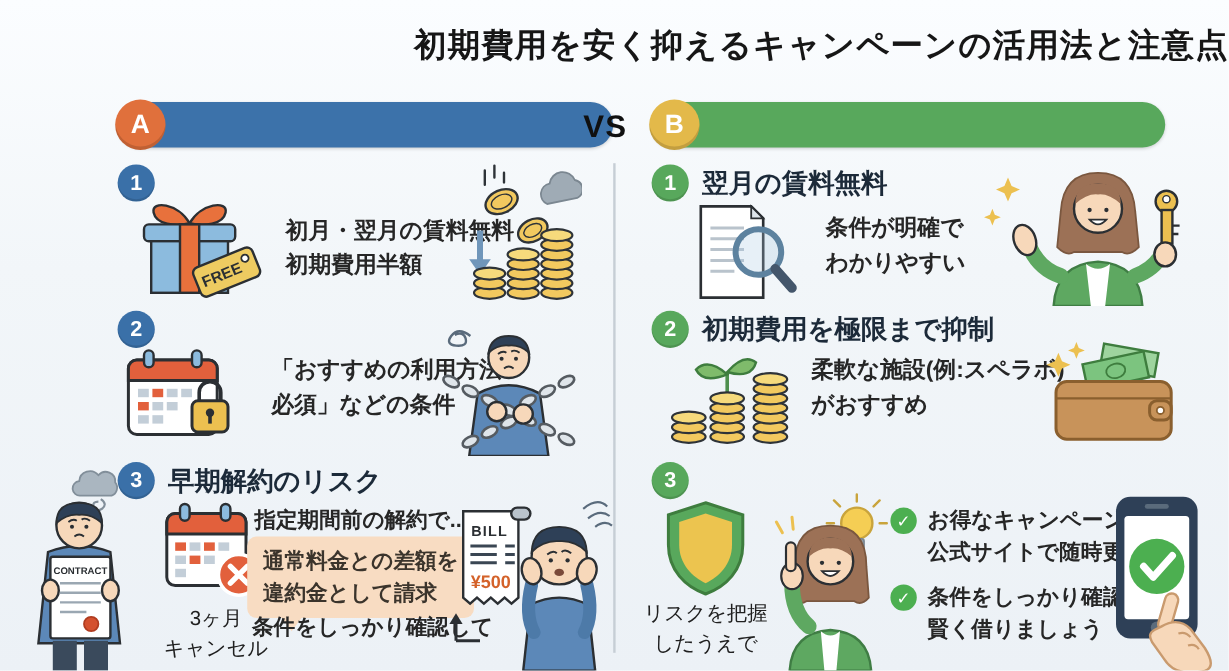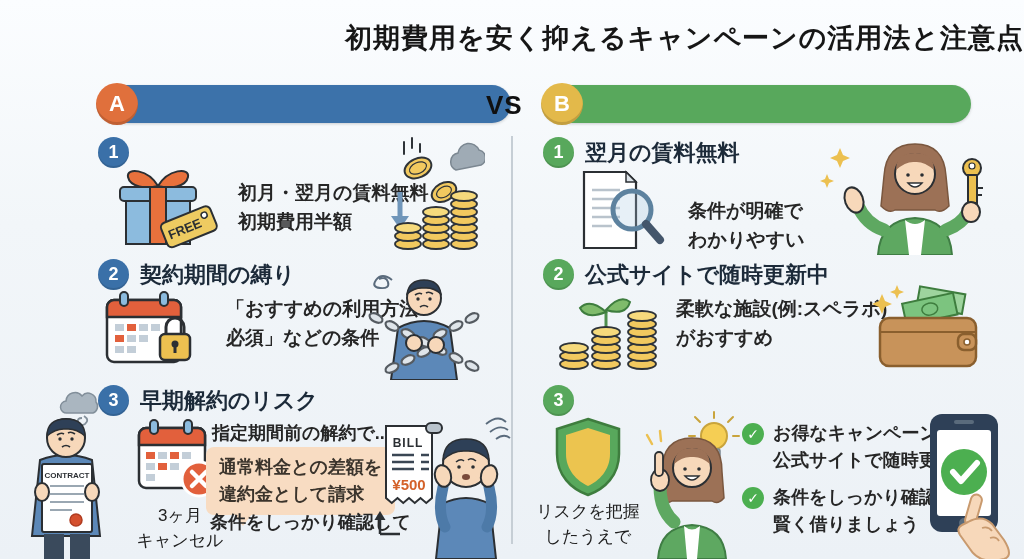--- a/index.html
+++ b/index.html
@@ -104,21 +104,20 @@
           <ellipse cx="86" cy="84" rx="13" ry="5" fill="#f2c95f"></ellipse>
           <ellipse cx="86" cy="76" rx="13" ry="5" fill="#f2c95f"></ellipse>
           <ellipse cx="86" cy="68" rx="13" ry="5" fill="#f2c95f"></ellipse>
           <ellipse cx="86" cy="60" rx="13" ry="5" fill="#f6da7c"></ellipse>
       </g>
     </svg>
   </div>
 
   <div class="abs heading" style="left:98px;top:259px">
     <span class="num num-blue">2</span>
-    <span>契約期間の縛り</span>
   </div>
 
   <div class="abs" style="left:104px;top:290px">
     <svg width="97" height="78" viewBox="0 0 97 78">
       <rect x="3" y="10" width="74" height="62" rx="7" fill="#fff" stroke="#2b2f33" stroke-width="2.5"></rect>
       <path d="M3,27 v-10 a7,7 0 0 1 7,-7 h60 a7,7 0 0 1 7,7 v10 Z" fill="#e2603c" stroke="#2b2f33" stroke-width="2.5"></path>
       <rect x="16" y="2" width="8" height="14" rx="4" fill="#8cbbde" stroke="#2b2f33" stroke-width="2"></rect>
       <rect x="56" y="2" width="8" height="14" rx="4" fill="#8cbbde" stroke="#2b2f33" stroke-width="2"></rect>
       <g>
         <rect x="11" y="34" width="9" height="7" fill="#c3ced8"></rect>
@@ -269,21 +268,21 @@
   <div class="abs" style="left:576px;top:166px">
     <svg width="94" height="88" viewBox="0 0 94 88">
       <path d="M8,6 h42 l10,10 v66 h-52 Z" fill="#fff" stroke="#2b2f33" stroke-width="2.2"></path>
       <path d="M50,6 v10 h10 Z" fill="#dde4ea" stroke="#2b2f33" stroke-width="1.5"></path>
       <path d="M16,24 h28 M16,33 h28 M16,42 h28 M16,51 h28 M16,60 h20" stroke="#b9c3cc" stroke-width="2.5"></path>
       <circle cx="56" cy="44" r="19" fill="rgba(170,200,225,0.28)" stroke="#5d829f" stroke-width="5"></circle>
       <line x1="70" y1="58" x2="84" y2="74" stroke="#44566b" stroke-width="8" stroke-linecap="round"></line>
     </svg>
   </div>
 
-  <div class="abs body-text ml" style="left:688px;top:196px">条件が明確で
+  <div class="abs body-text ml" style="left:688px;top:176px">条件が明確で
 わかりやすい</div>
 
   <div class="abs" style="left:818px;top:130px">
     <svg width="190" height="125" viewBox="0 0 190 125">
       <path d="M22,18 l3,7 7,3 -7,3 -3,7 -3,-7 -7,-3 7,-3 Z" fill="#ecc050"></path>
       <path d="M9,44 l2,5 5,2 -5,2 -2,5 -2,-5 -5,-2 5,-2 Z" fill="#ecc050"></path>
       <path d="M66,46 q2,-32 31,-32 q29,0 31,32 l3,30 q-8,8 -14,4 h-40 q-6,4 -14,-4 Z" fill="#9c7156" stroke="#7a573f" stroke-width="1.5"></path>
       <circle cx="97" cy="44" r="20" fill="#f7d8ba" stroke="#2b2f33" stroke-width="2"></circle>
       <path d="M78,40 q0,-17 19,-17 q19,0 19,17 q-10,-9 -19,-8 q-9,-1 -19,8 Z" fill="#9c7156"></path>
       <circle cx="90" cy="45" r="1.8" fill="#2b2f33"></circle>
@@ -297,21 +296,21 @@
       <circle cx="154" cy="38" r="9" fill="#ecc050" stroke="#2b2f33" stroke-width="2"></circle>
       <circle cx="154" cy="36" r="3" fill="#fff" stroke="#2b2f33" stroke-width="1.2"></circle>
       <rect x="150" y="45" width="9" height="28" fill="#ecc050" stroke="#2b2f33" stroke-width="2"></rect>
       <path d="M159,58 h6 M159,65 h5" stroke="#2b2f33" stroke-width="2"></path>
       <ellipse cx="153" cy="82" rx="9" ry="10" fill="#f7d8ba" stroke="#2b2f33" stroke-width="2"></ellipse>
     </svg>
   </div>
 
   <div class="abs heading" style="left:543px;top:259px">
     <span class="num num-green">2</span>
-    <span>公式サイトで随時更新中</span>
+    <span>初期費用を極限まで抑制</span>
   </div>
 
   <div class="abs" style="left:552px;top:280px">
     <svg width="112" height="92" viewBox="0 0 112 92">
       <path d="M54,48 V30" stroke="#4e8f4e" stroke-width="3" fill="none"></path>
       <path d="M54,32 q-16,-14 -26,-4 q6,12 26,4 Z" fill="#7fbb6b" stroke="#3e7d3e" stroke-width="2"></path>
       <path d="M54,30 q14,-16 24,-8 q-4,14 -24,8 Z" fill="#7fbb6b" stroke="#3e7d3e" stroke-width="2"></path>
       <g stroke="#2e3338" stroke-width="1.8">
         <ellipse cx="22" cy="84" rx="14" ry="5" fill="#f2c95f"></ellipse>
           <ellipse cx="22" cy="76" rx="14" ry="5" fill="#f2c95f"></ellipse>

